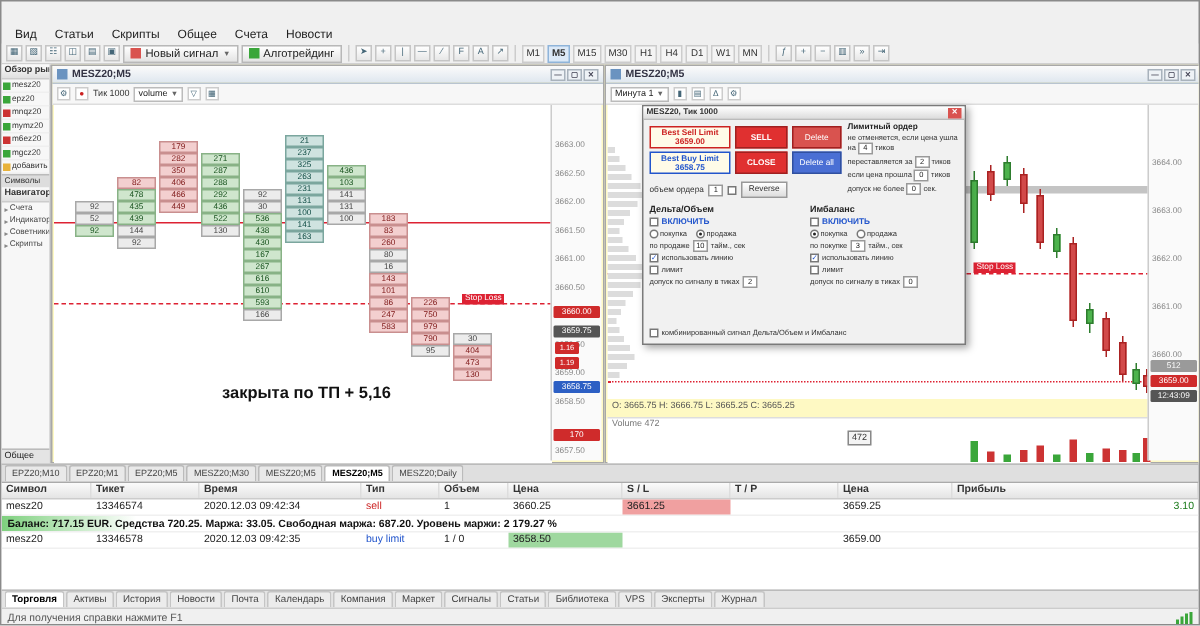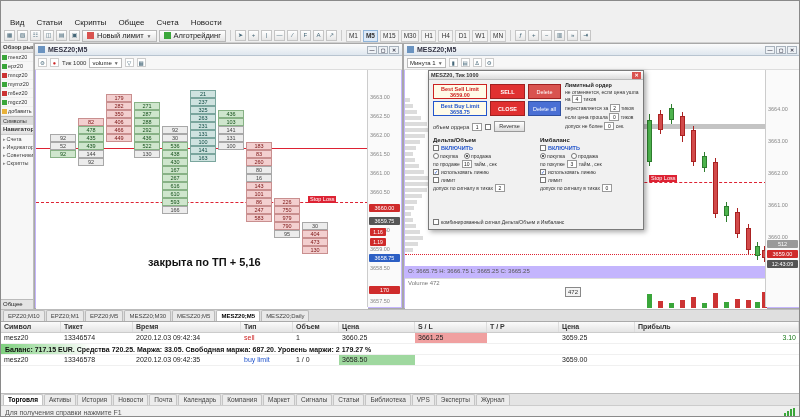--- a/index.html
+++ b/index.html
@@ -27,21 +27,21 @@
   .leftpanel{position:absolute;left:0;top:0;width:33px;height:266px;background:#f7f7f7;border-right:1px solid #bdbdbd;overflow:hidden}
   .panel-header{height:10px;background:linear-gradient(#fafafa,#e0e0e0);border-bottom:1px solid #ccc;font-size:6px;font-weight:bold;color:#333;padding:1px 2px;white-space:nowrap;overflow:hidden}
   .mw-row{display:flex;align-items:center;height:9px;padding:0 1px;gap:1px;border-bottom:1px solid #efefef}
   .mw-dot{width:5px;height:5px;flex:none}
   .mw-dot.up{background:#3aa63a}.mw-dot.down{background:#cc3333}.mw-dot.add{background:#e8b23a}
   .mw-label{font-size:5.5px;color:#333;white-space:nowrap;overflow:hidden}
   .mw-tab{height:9px;background:#ddd;border-top:1px solid #bbb;font-size:5.5px;line-height:8px;padding:0 2px;white-space:nowrap;overflow:hidden;color:#333}
   .nav-item{display:flex;gap:1px;align-items:center;height:8px;font-size:5.5px;color:#444;padding:0 2px;white-space:nowrap;overflow:hidden}
   .nav-item .tw{color:#888;font-size:5px}
   .bottom-tab{position:absolute;bottom:0;left:0;width:33px;height:10px;background:#e4e4e4;border-top:1px solid #bbb;font-size:6px;line-height:9px;padding:0 2px;white-space:nowrap;overflow:hidden;color:#222}
-  .chartwin{position:absolute;top:0;height:266px;background:#c4b5fd;border:1px solid #a8a8a8}
+  .chartwin{position:absolute;top:0;height:266px;background:#fef9c3;border:1px solid #a8a8a8}
   .chartwin.leftwin{left:33px;width:369px}
   .chartwin.rightwin{left:402px;width:398px}
   .wintitle{height:12px;background:linear-gradient(#fbfbfb,#dfe7ef);border-bottom:1px solid #b8c4d0;display:flex;align-items:center;font-size:7px;font-weight:bold;color:#334;padding:0 3px;gap:3px}
   .wt-ico{width:7px;height:7px;background:#6a93c0;flex:none}
   .wt-btns{margin-left:auto;display:flex;gap:1px}
   .wt-btn{width:10px;height:8px;border:1px solid #a8b2bc;background:#eef2f6;font-size:5px;line-height:6px;text-align:center;color:#445}
   .minibar{height:14px;border-bottom:1px solid #ddd;display:flex;align-items:center;gap:3px;padding:0 3px;background:#f7f7f7}
   .combo{height:10px;border:1px solid #bbb;background:#fff;font-size:6px;line-height:8px;padding:0 2px;display:flex;align-items:center;gap:2px;color:#222}
   .combo .arr{font-size:5px;color:#666}
   .mini-label{font-size:6px;color:#333;white-space:nowrap}
@@ -143,21 +143,21 @@
     </div>
   <div class="toolbar">
       <div class="tb-icon">▦</div>
       <div class="tb-icon">▧</div>
       <div class="tb-icon">☷</div>
       <div class="tb-icon">◫</div>
       <div class="tb-icon">▤</div>
       <div class="tb-icon">▣</div>
       <div class="tb-btn">
         <div class="gico" style="background: rgb(217, 83, 79);"></div>
-        <div>Новый лимит</div>
+        <div>Новый сигнал</div>
         <div class="mini">▼</div>
       </div>
       <div class="tb-btn">
         <div class="gico"></div>
         <div>Алготрейдинг</div>
       </div>
       <div class="tb-sep"></div>
       <div class="tb-icon">➤</div>
       <div class="tb-icon">+</div>
       <div class="tb-icon">|</div>

